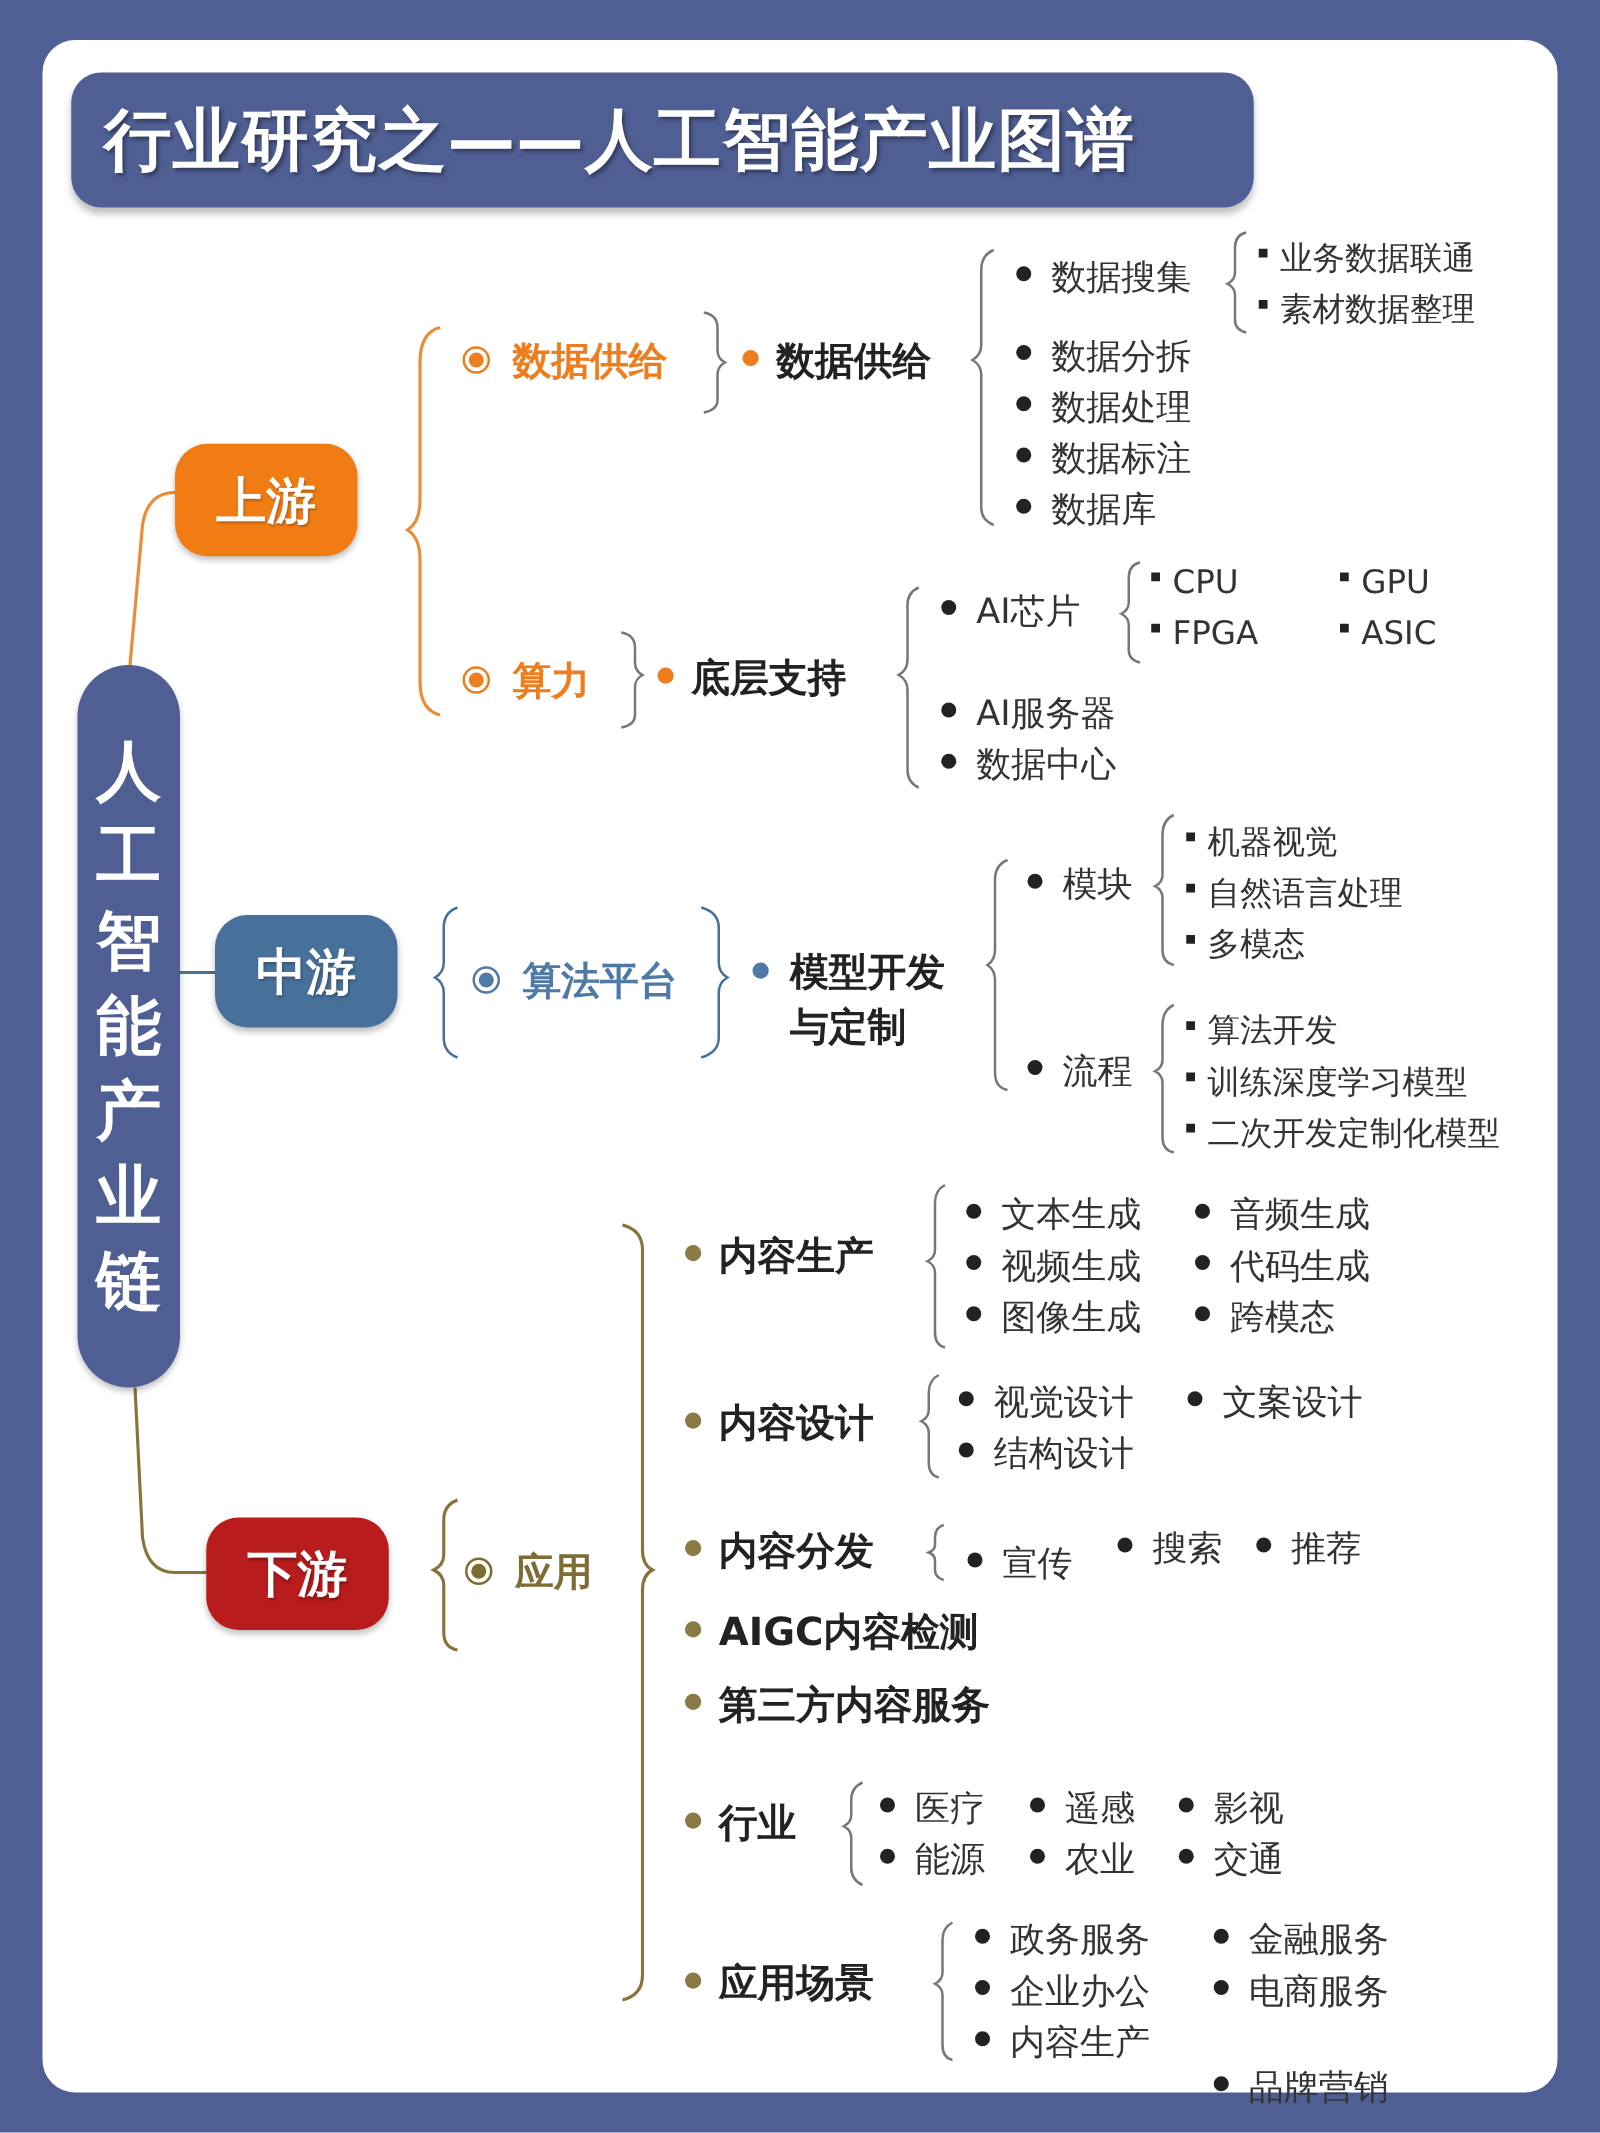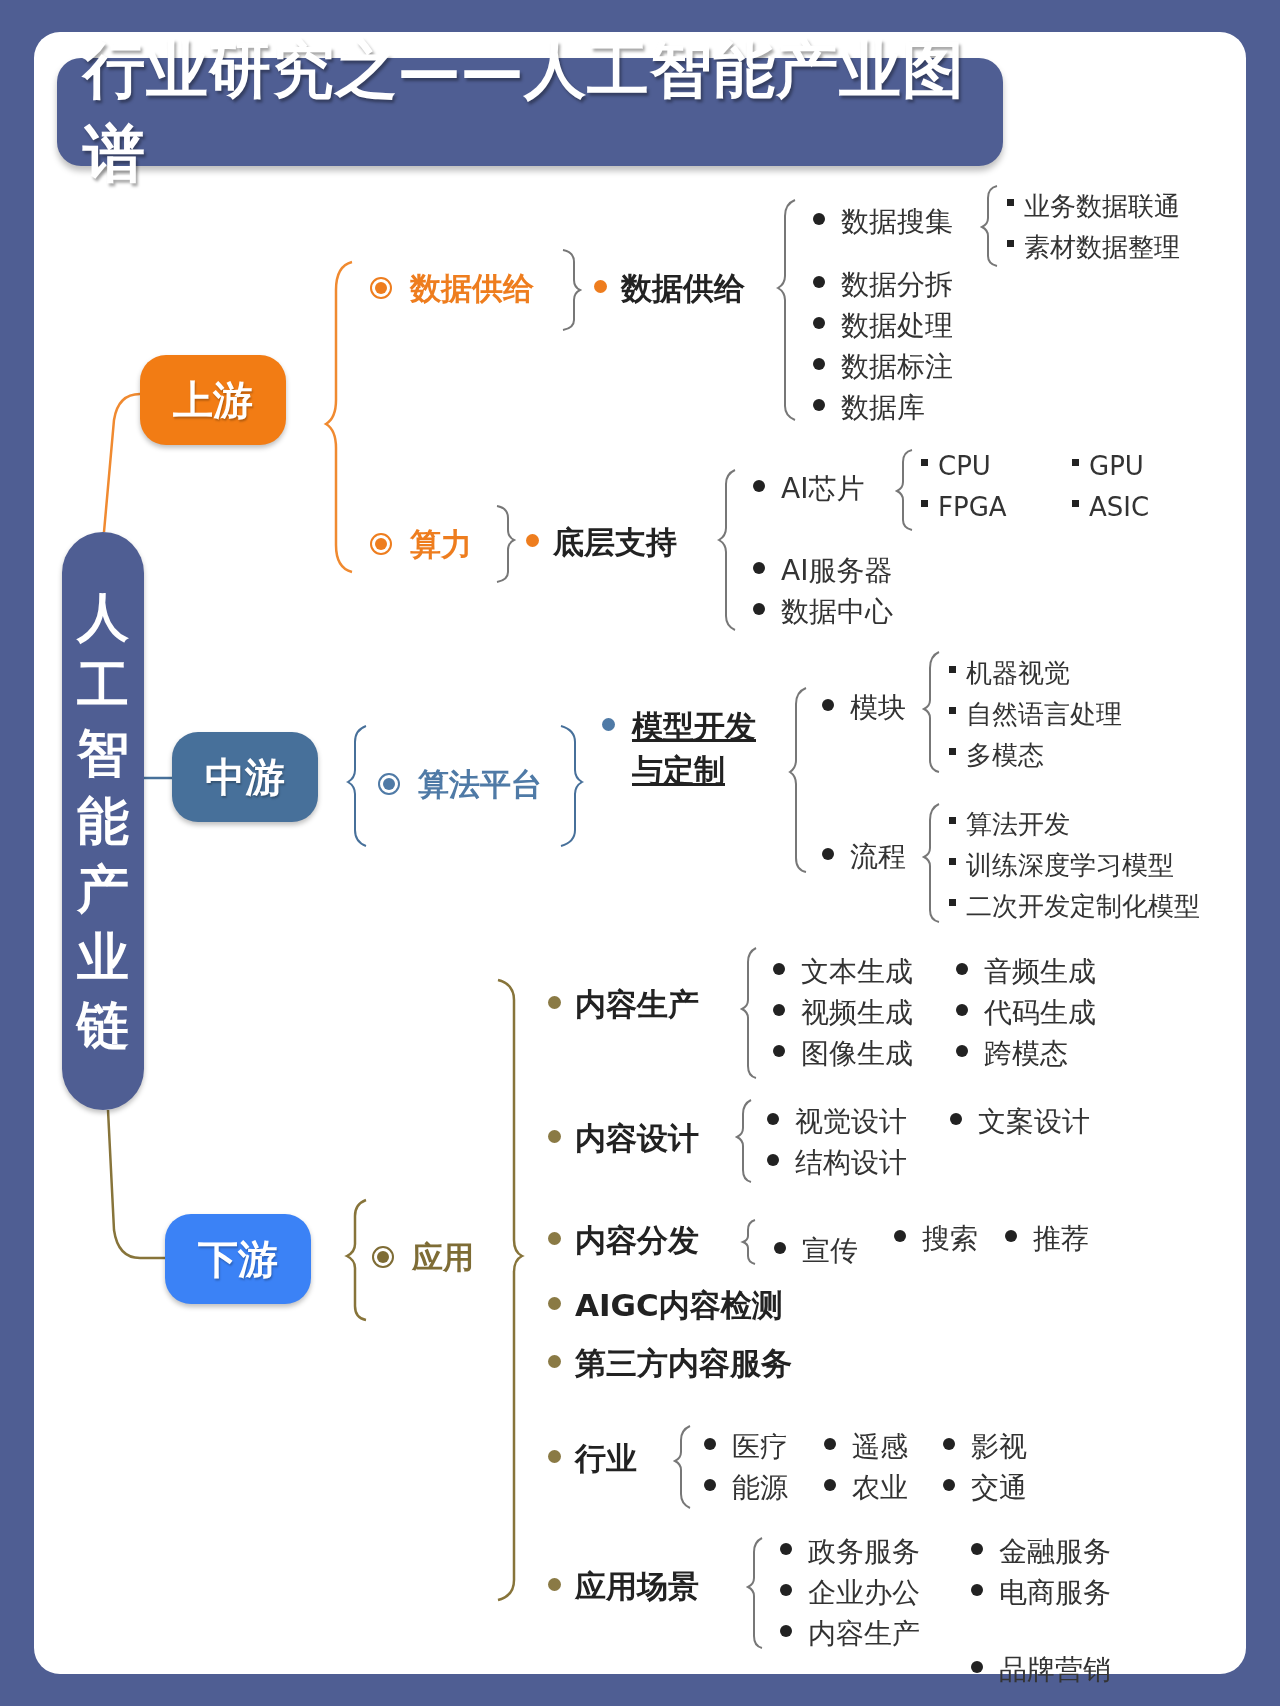--- a/index.html
+++ b/index.html
@@ -13,21 +13,21 @@
   .card {
     position: absolute; left: 34px; top: 32px;
     width: 1212px; height: 1642px;
     background: #ffffff; border-radius: 26px;
   }
   .title-box {
     position: absolute; left: 57px; top: 58px;
     width: 946px; height: 108px;
     background: #4f5e93; border-radius: 24px;
     box-shadow: 0 5px 6px rgba(0,0,0,0.25);
-    color: #fff; font-weight: bold; font-size: 62px;
+    color: #fff; font-weight: bold; font-size: 54px;
     display: flex; align-items: center; padding-left: 26px;
     letter-spacing: 1px;
     text-shadow: 2px 3px 3px rgba(0,0,0,0.35);
   }
   .root {
     position: absolute; left: 62px; top: 532px;
     width: 82px; height: 578px;
     background: #4f5e93; border-radius: 41px;
     box-shadow: 0 3px 5px rgba(0,0,0,0.25);
     color: #fff; font-weight: bold; font-size: 52px;
@@ -36,21 +36,21 @@
   }
   .stage {
     position: absolute; border-radius: 26px; color: #fff;
     font-weight: bold; font-size: 40px;
     display: flex; align-items: center; justify-content: center;
     box-shadow: 0 3px 5px rgba(0,0,0,0.25);
     text-shadow: 1px 2px 2px rgba(0,0,0,0.25);
   }
   .s-up { left: 140px; top: 355px; width: 146px; height: 90px; background: #f27c14; text-align: center; }
   .s-mid { left: 172px; top: 732px; width: 146px; height: 90px; background: #47709a; }
-  .s-down { left: 165px; top: 1214px; width: 146px; height: 90px; background: #3b82f6; }
+  .s-down { left: 165px; top: 1214px; width: 146px; height: 90px; background: #b91c1c; }
 
   .txt { position: absolute; white-space: nowrap; }
   .cat { font-size: 31px; font-weight: bold; }
   .orange { color: #ee7d1e; }
   .blue { color: #4f7aa6; }
   .gold { color: #7e6c35; }
   .dark { color: #222; }
   .item { font-size: 28px; color: #333; }
   .sub { font-size: 26px; color: #333; }
 
@@ -180,21 +180,21 @@
 <div class="txt sub" style="left:921px; top:492px;"><span class="sq"></span><span>FPGA</span></div>
 <div class="txt sub" style="left:1072px; top:492px;"><span class="sq"></span><span>ASIC</span></div>
 <div class="txt item" style="left:753px; top:552px;"><span class="dot bdot"></span><span>AI服务器</span></div>
 <div class="txt item" style="left:753px; top:593px;"><span class="dot bdot"></span><span>数据中心</span></div>
 
 <div class="stage s-mid">中游</div>
 
 <div class="txt cat blue" style="left:378px; top:764px;">
   <span class="ring"></span><span>算法平台</span>
 </div>
-<div class="txt cat dark" style="left:604px; top:704px; line-height:44px;text-decoration:underline;">
+<div class="txt cat dark" style="left:604px; top:756px; line-height:44px;">
   <span class="dot" style="background:#4f7aa6; position:absolute; left:-2px; top:14px;"></span>
   <div style="padding-left:28px;">模型开发</div>
   <div style="padding-left:28px;">与定制</div>
 </div>
 
 <div class="txt item" style="left:822px; top:689px;"><span class="dot bdot"></span><span>模块</span></div>
 <div class="txt sub" style="left:949px; top:656px;"><span class="sq"></span><span>机器视觉</span></div>
 <div class="txt sub" style="left:949px; top:697px;"><span class="sq"></span><span>自然语言处理</span></div>
 <div class="txt sub" style="left:949px; top:738px;text-align:center;"><span class="sq"></span><span>多模态</span></div>
 

